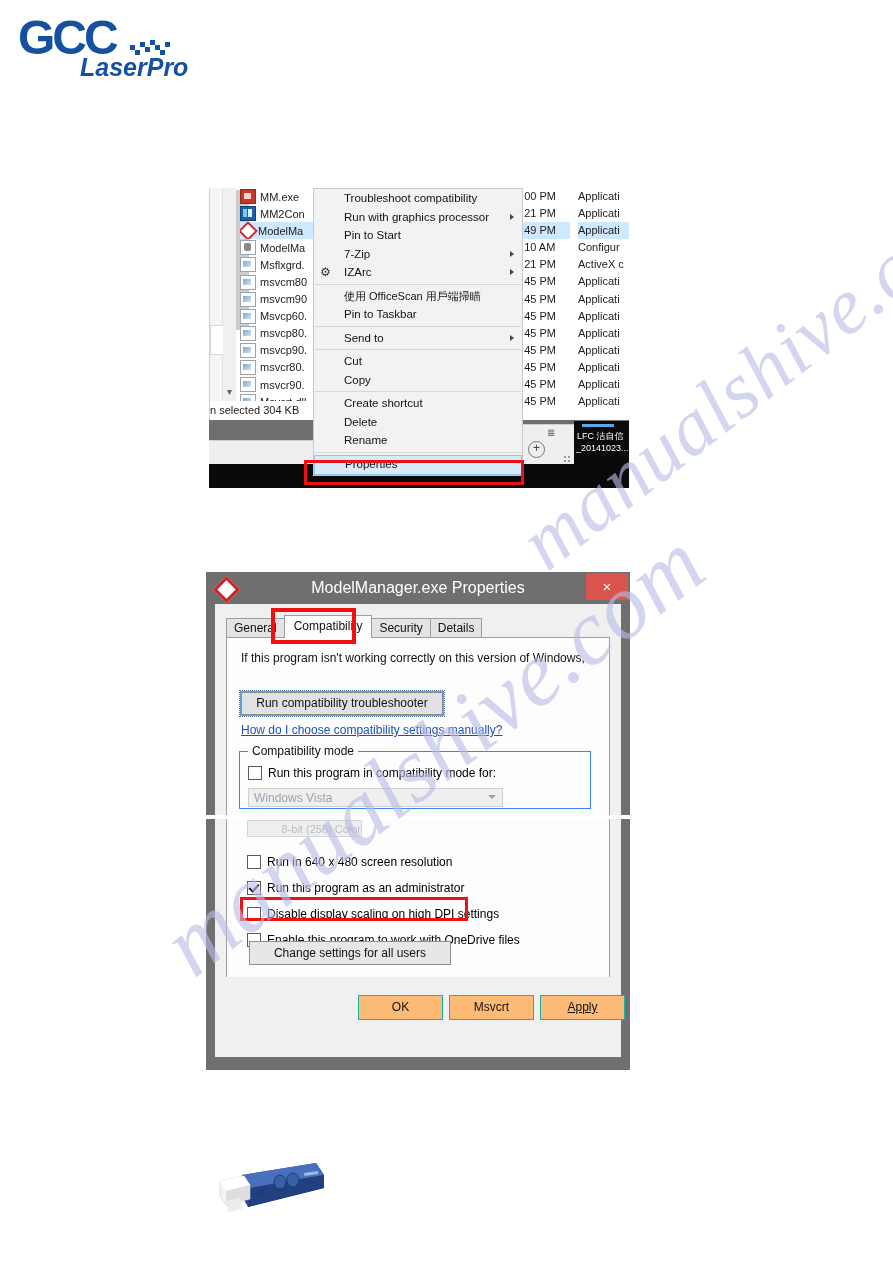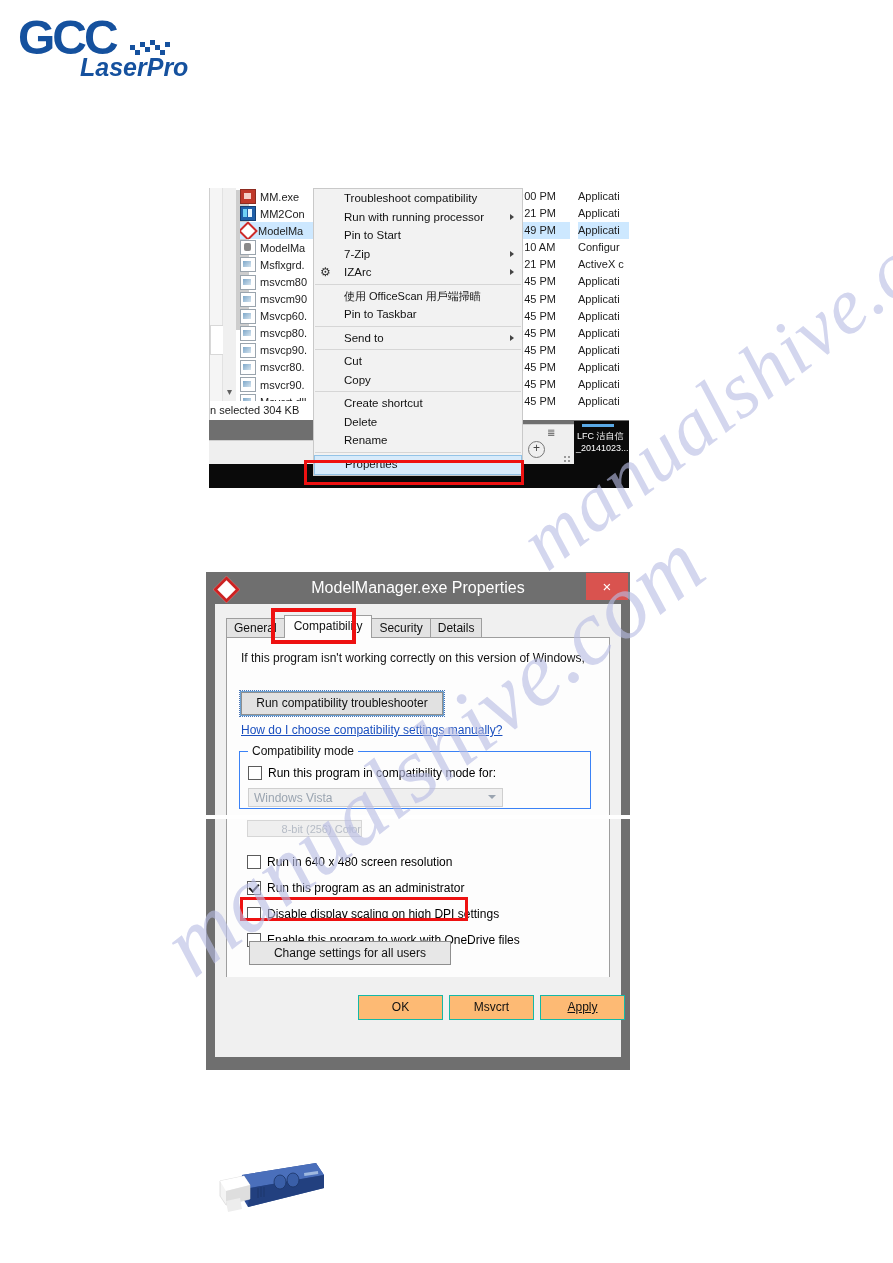--- a/index.html
+++ b/index.html
@@ -753,21 +753,21 @@
   </div>
   <div class="thumbpane">
     <div class="bluebar"></div>
     <div class="t1">LFC 洁自信</div>
     <div class="t2">_20141023....</div>
   </div>
   <div class="blackbar"></div>
 
   <div class="ctxmenu">
     <div class="mi"><span>Troubleshoot compatibility</span></div>
-    <div class="mi"><span>Run with running processor</span><span class="arrow"></span></div>
+    <div class="mi"><span>Run with graphics processor</span><span class="arrow"></span></div>
     <div class="mi"><span>Pin to Start</span></div>
     <div class="mi"><span>7-Zip</span><span class="arrow"></span></div>
     <div class="mi"><span class="osicon">⚙</span><span>IZArc</span><span class="arrow"></span></div>
     <div class="sep"></div>
     <div class="mi cjk"><span>使用 OfficeScan 用戶端掃瞄</span></div>
     <div class="mi"><span>Pin to Taskbar</span></div>
     <div class="sep"></div>
     <div class="mi"><span>Send to</span><span class="arrow"></span></div>
     <div class="sep"></div>
     <div class="mi"><span>Cut</span></div>

